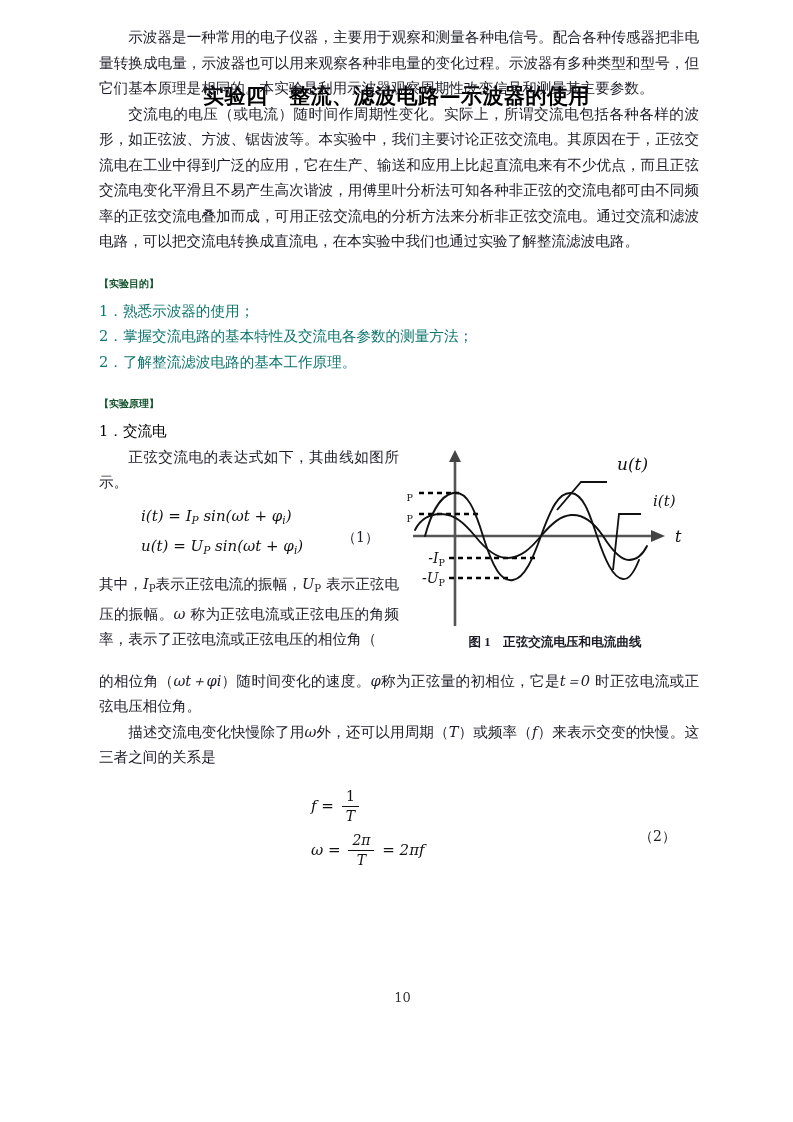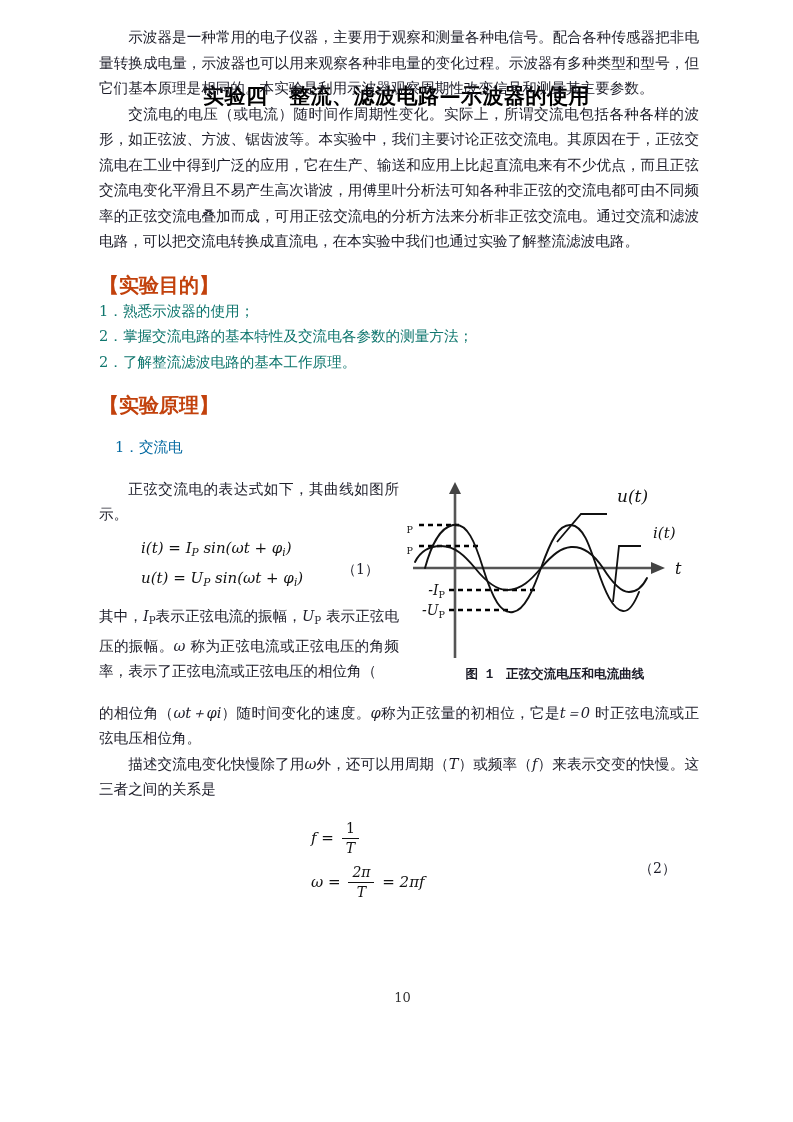--- a/index.html
+++ b/index.html
@@ -47,59 +47,59 @@
     text-align: justify;
     text-justify: inter-ideograph;
     text-indent: 2em;
     color: #1c1c28;
   }
   .para.first { margin-top: 24px; }
 
   
   .sec-head {
     margin: 0;
-    font-family: Liberation Serif, serif;
+    font-family: Liberation Mono, monospace;
     font-weight: bold;
-    font-size: 20px;
+    font-size: 10px;
     line-height: 26px;
-    color: #c2410c;
+    color: #14532d;
   }
 
   .list-item {
     margin: 0;
     font-size: 14.6px;
     line-height: 25.5px;
     color: #0f766e;
   }
 
   .sub-head {
-    margin: 16px;
+    margin: 0;
     font-size: 14.6px;
     line-height: 25.5px;
-    color: #0369a1;
+    color: #000000;
   }
 
   
   .split {
     position: relative;
     margin-top: 0;
   }
   .split-text {
     width: 300px;
   }
   .figure-box {
     position: absolute;
     right: -4px;
     top: 4px;
     width: 296px;
   }
   .figure-caption {
     text-align: center;
     font-size: 12.6px;
-    font-family: Liberation Mono, monospace;
+    font-family: Liberation Serif, serif;
     font-weight: bold;
     color: #1c1c28;
     margin-top: 4px;
     white-space: pre;
   }
 
   
   .eq-block {
     position: relative;
     margin-top: 8px;

